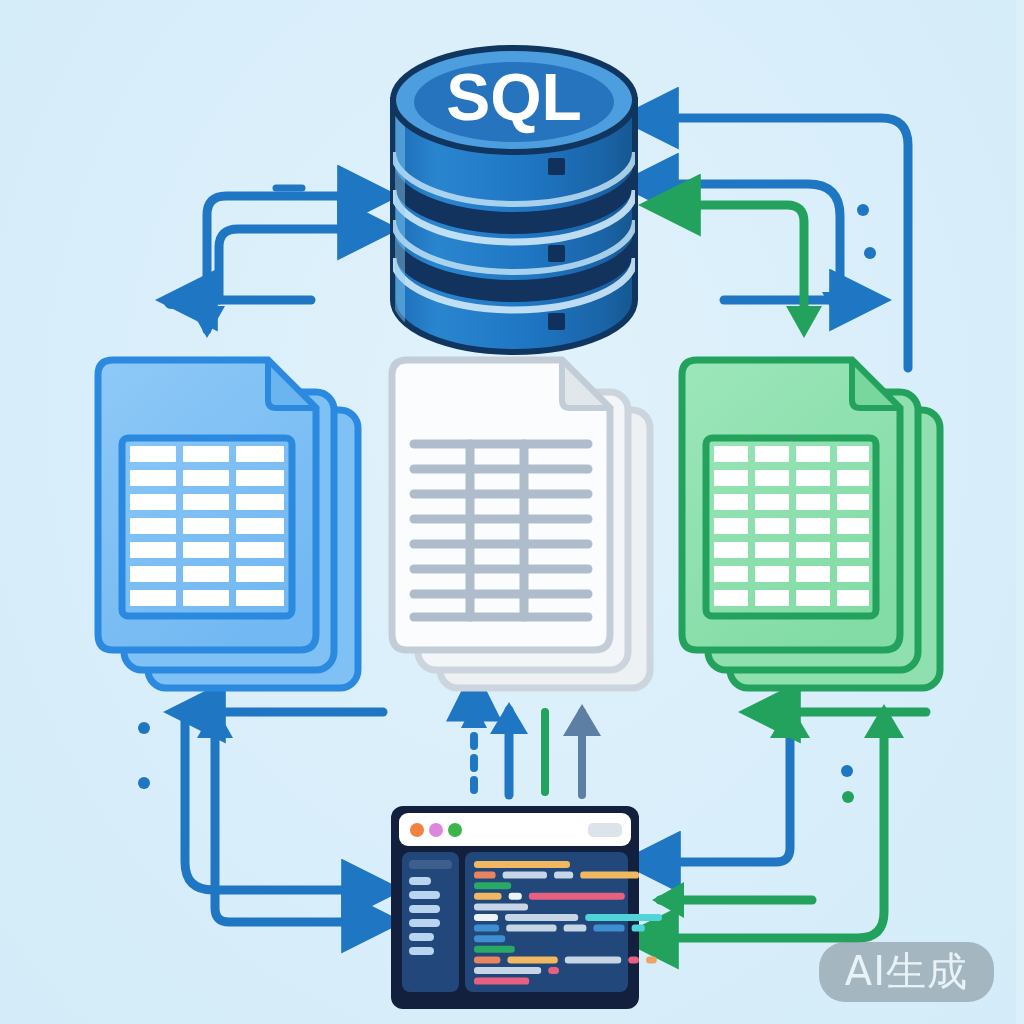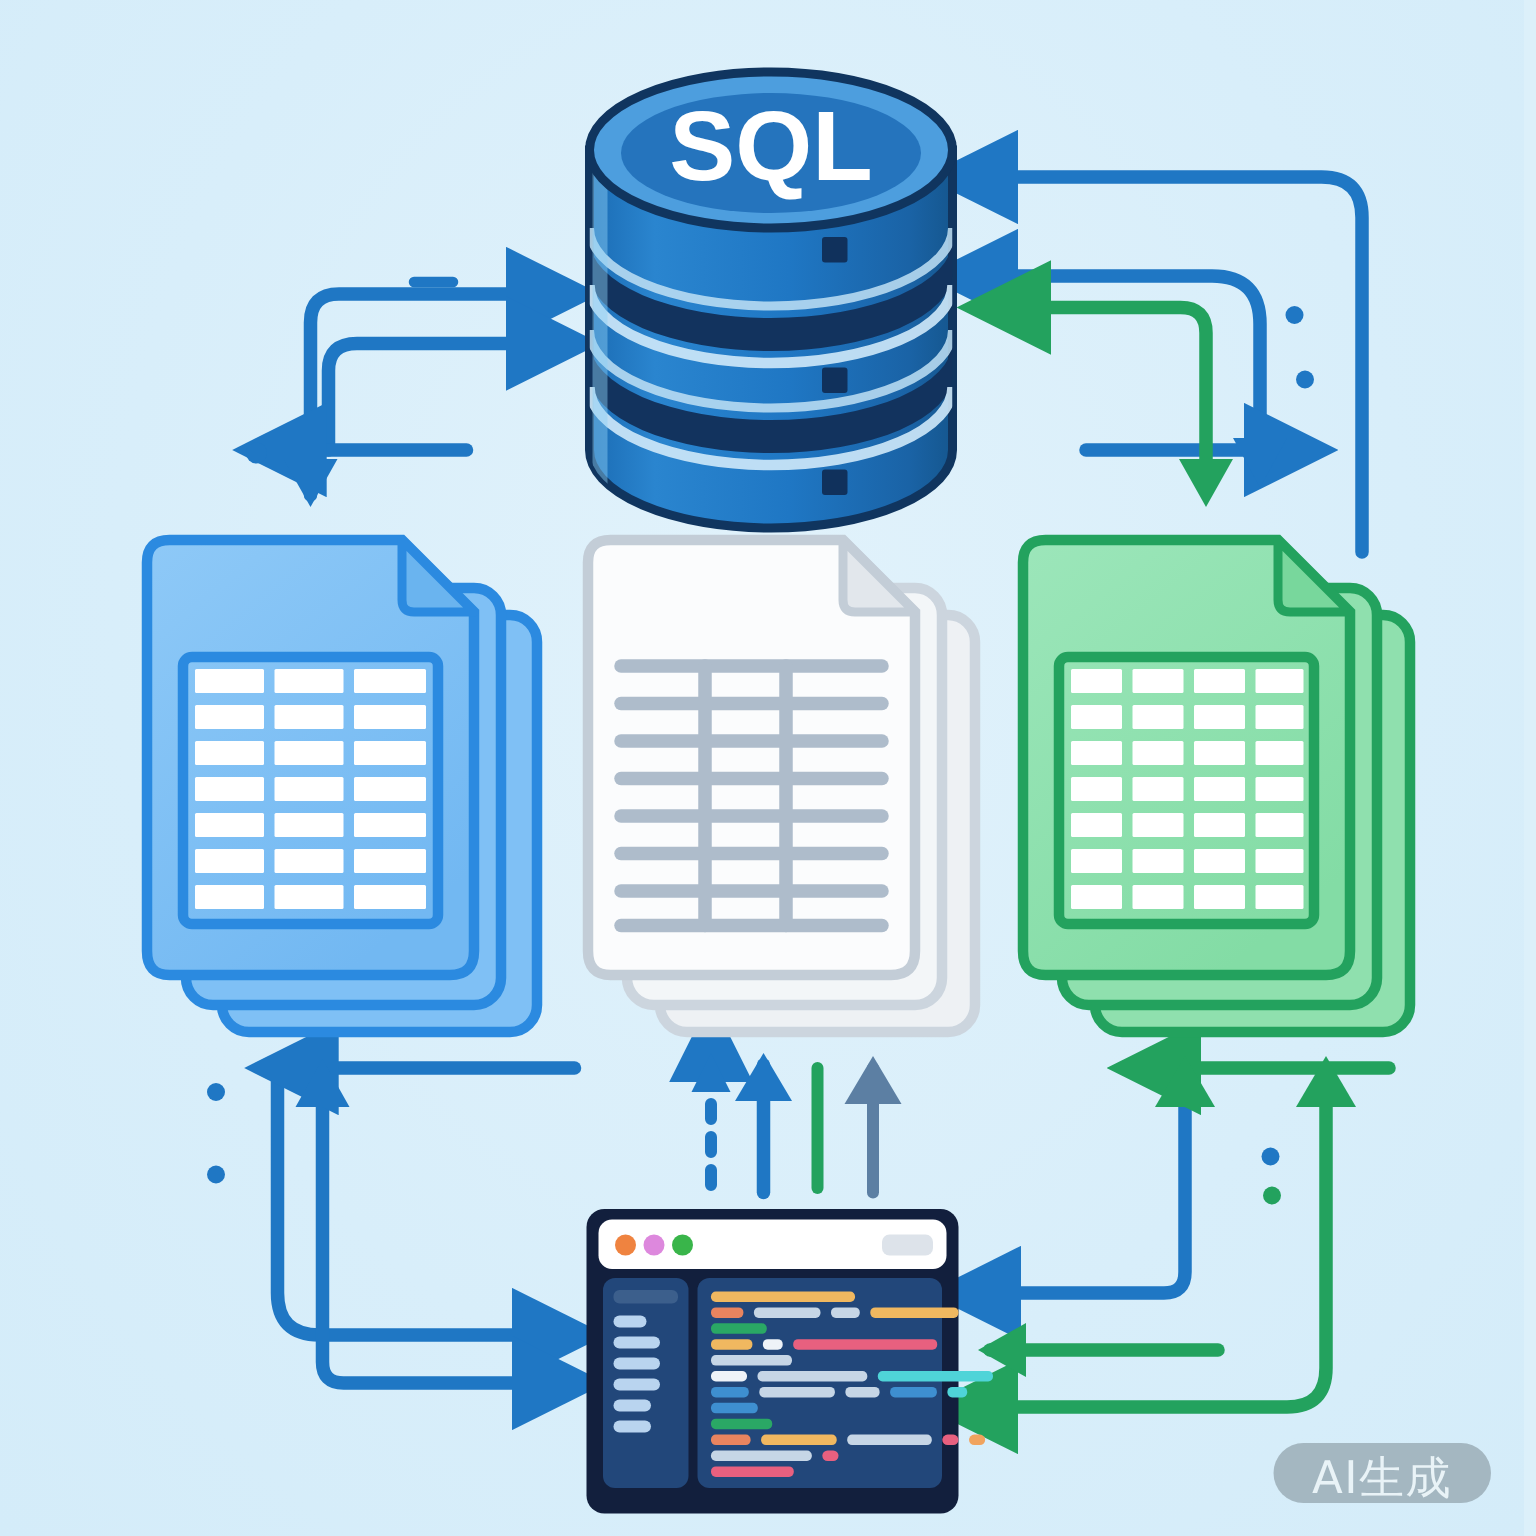--- a/index.html
+++ b/index.html
@@ -21,22 +21,22 @@
     width: 1024px;
     height: 1024px;
   }
   .wm {
     position: absolute;
     right: 22px;
     bottom: 22px;
     background: rgba(134,150,158,0.62);
     color: #e9f3f7;
     border-radius: 26px;
-    padding: 9px 26px 1px 26px;
-    font-size: 30px;
+    padding: 9px 26px 11px 26px;
+    font-size: 40px;
     letter-spacing: 1px;
     font-family: "DejaVu Sans", sans-serif;
     line-height: 1;
   }
 </style>
 </head>
 <body>
 
 <div id="canvas">
 

